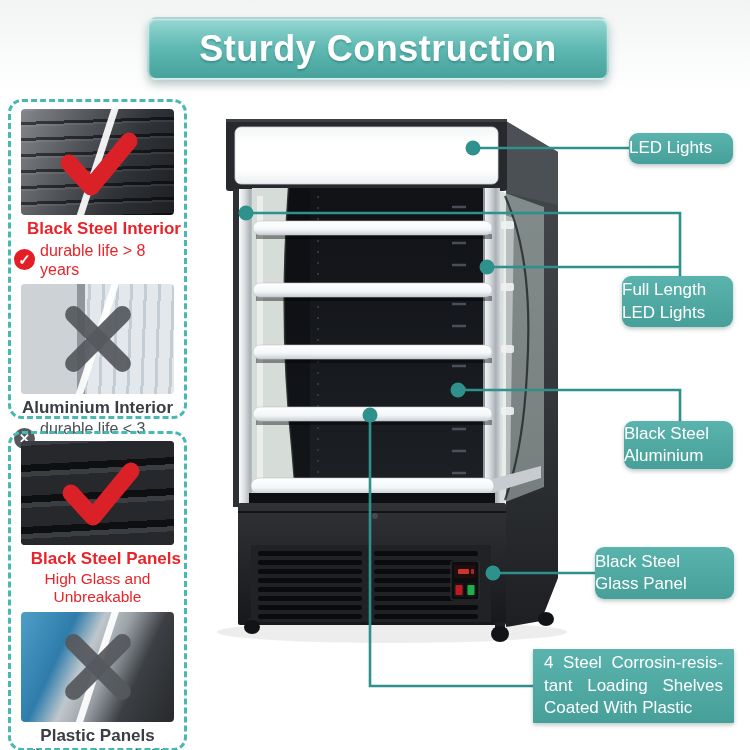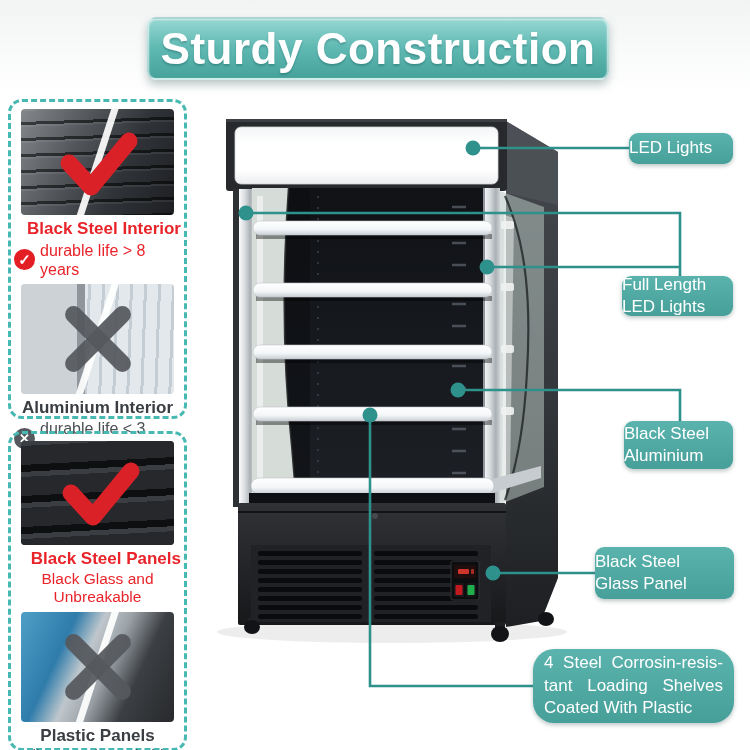--- a/index.html
+++ b/index.html
@@ -6,21 +6,21 @@
   body{width:750px;height:750px;font-family:"Liberation Sans",sans-serif;}
   .page{position:relative;width:750px;height:750px;overflow:hidden;
         background:linear-gradient(180deg,#f2f4f4 0,#ffffff 95px);}
   
   .banner{position:absolute;left:147px;top:17px;width:458px;height:59px;
     border-radius:9px;display:flex;align-items:center;justify-content:center;
     background:linear-gradient(180deg,#96d7d2 0%,#60b9b3 48%,#47a29c 100%);
     border:2px solid rgba(255,255,255,.55);
     box-shadow:0 5px 8px rgba(70,100,100,.35), inset 0 1px 2px rgba(255,255,255,.6);
     z-index:4;}
-  .banner span{font-size:44px;font-weight:bold;color:#ffffff;letter-spacing:.5px;
+  .banner span{font-size:36px;font-weight:bold;color:#ffffff;letter-spacing:.5px;
     text-shadow:0 2px 2px rgba(0,70,70,.28);}
   
   .cmp{position:absolute;left:8px;width:167px;border:3px dashed #48b9b2;border-radius:14px;
     padding:7px 3px 4px 3px;box-sizing:content-box;z-index:3;background:transparent;}
   .cmp.box1{top:99px;height:303px;}
   .cmp.box2{top:431px;height:303px;}
   .photo{position:relative;width:153px;margin:0 auto;border-radius:4px;overflow:hidden;}
   .ph1{height:106px;background:linear-gradient(115deg,#84888d 0%,#53575c 35%,#303338 65%,#1d1f22 100%);}
   .ph1 .slats,.ph3 .slats{position:absolute;inset:0;
     background:repeating-linear-gradient(178deg,rgba(255,255,255,.07) 0 2px,transparent 2px 13px,rgba(0,0,0,.55) 13px 16px);}
@@ -54,24 +54,24 @@
   .gap{height:5px;}
   
   svg.product{position:absolute;left:0;top:0;width:750px;height:750px;z-index:1;pointer-events:none;}
   
   .co{position:absolute;z-index:3;border-radius:9px;color:#ffffff;
     background:linear-gradient(180deg,#5bb3ae 0%,#479f9a 100%);
     box-shadow:0 2px 4px rgba(60,90,90,.35);
     display:flex;flex-direction:column;align-items:flex-start;justify-content:center;
     text-align:center;font-size:17px;line-height:1.32;}
   #co-led{left:629px;top:133px;width:104px;height:31px;}
-  #co-full{left:622px;top:276px;width:111px;height:40px;}
+  #co-full{left:622px;top:276px;width:111px;height:51px;}
   #co-int{left:624px;top:421px;width:109px;height:48px;}
   #co-down{left:595px;top:547px;width:139px;height:52px;}
-  #co-shelves{left:533px;top:649px;width:201px;height:74px;border-radius:21px;
+  #co-shelves{left:533px;top:649px;width:201px;height:74px;border-radius:1px;
     align-items:stretch;padding:4px 11px;box-sizing:border-box;}
   #co-shelves div{text-align:justify;text-align-last:justify;}
   #co-shelves div.last{text-align:right;text-align-last:left;}
 </style>
 </head>
 <body>
 
 <div class="page">
 
   <div class="banner">
@@ -108,21 +108,21 @@
   </div>
 
   <div class="cmp box2">
     <div class="photo ph3">
       <div class="louver"></div>
       <svg class="mark" viewBox="0 0 153 104">
         <path d="M50 52 L72 76 L110 30" fill="none" stroke="#da2128" stroke-width="17" stroke-linecap="round" stroke-linejoin="round"></path>
       </svg>
     </div>
     <div class="cap red">Black Steel Panels</div>
-    <div class="subline red">Black Glass and Unbreakable</div>
+    <div class="subline red">High Glass and Unbreakable</div>
     <div class="gap"></div>
     <div class="photo ph4">
       <div class="diag"></div>
       <div class="mark">
         <div class="xbar a"></div>
           <div class="xbar b"></div>
       </div>
     </div>
     <div class="cap dark">Plastic Panels</div>
     <div class="subline dark">Filmsy and Breakable</div>

